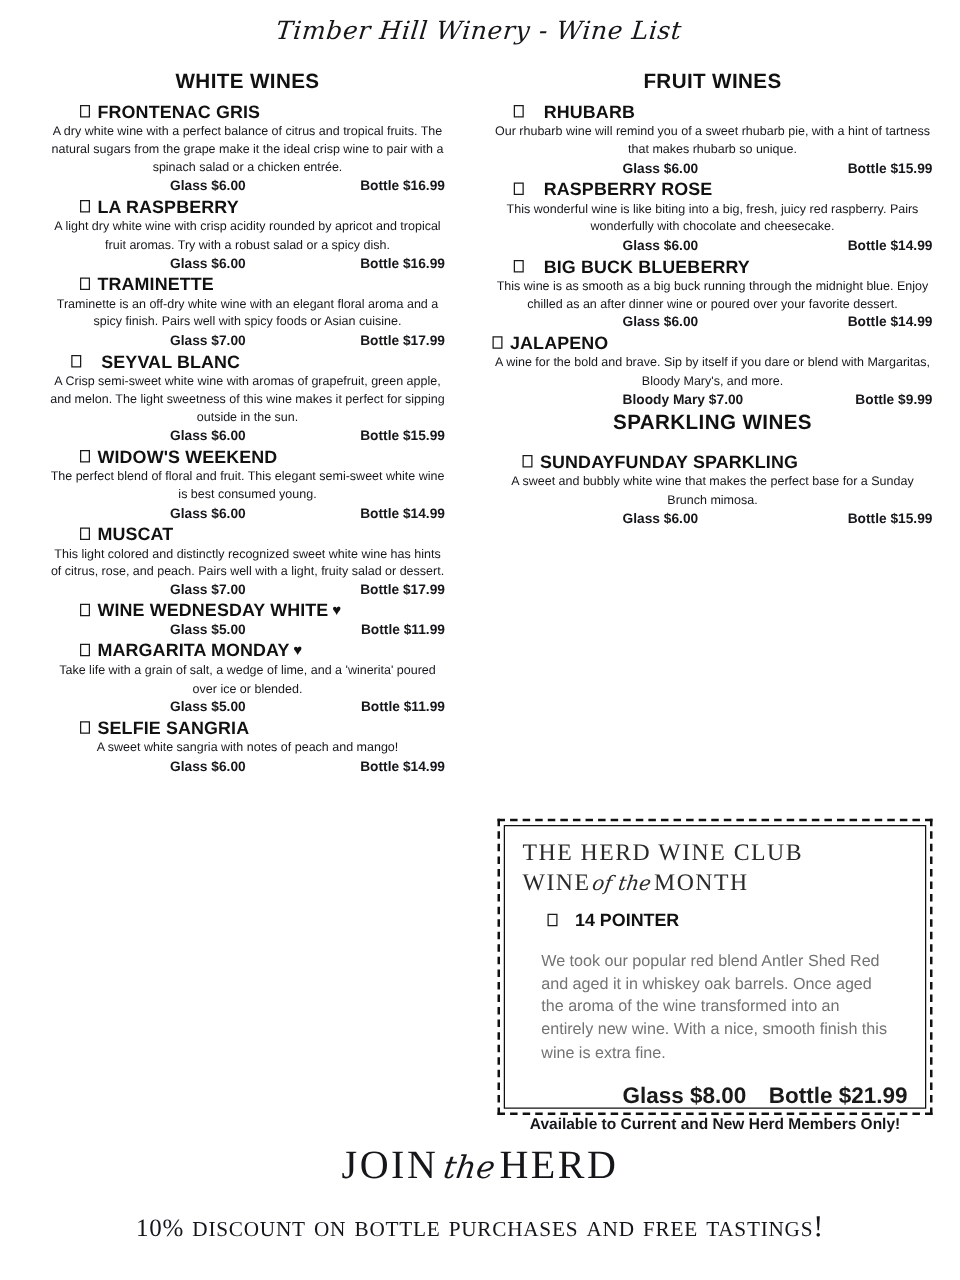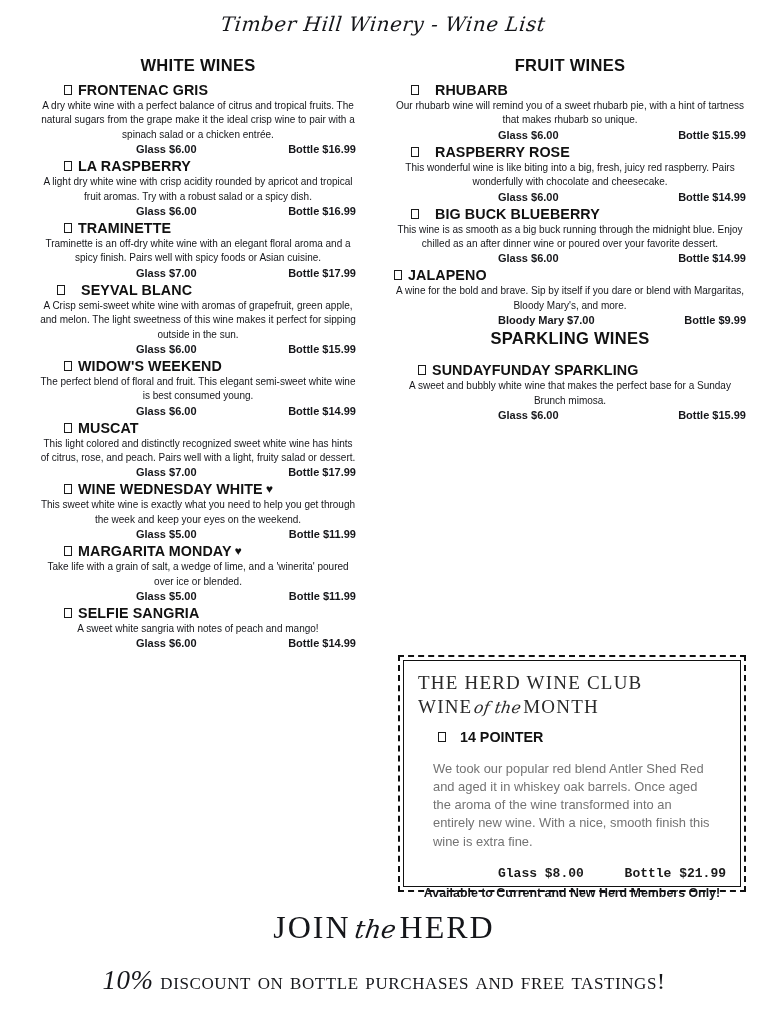--- a/index.html
+++ b/index.html
@@ -163,24 +163,23 @@
   }
   .herd-wine-name .bullet { margin-right: 14px; }
   .herd-desc {
     font-size: 12.9px;
     line-height: 1.42;
     margin: 15px;
     color: #737373;
   }
   .herd-price {
     display: flex;
-    font-size: 13px;
+    font-size: 18px;
     font-weight: bold;
     margin: 4px 0 5px 0;
-    font-family: Liberation Mono, monospace;
   }
   .herd-price .price-glass { margin-left: 80px; }
   .herd-note {
     text-align: center;
     font-weight: bold;
     font-size: 12.4px;
     color: #15161a;
   }
 
   
@@ -210,22 +209,21 @@
   .footer-sub {
     margin-top: 20px;
     font-family: "Liberation Serif", serif;
     font-variant: small-caps;
     font-size: 24px;
     letter-spacing: 0.6px;
     color: #15161a;
   }
   .footer-sub .pct {
     font-variant: normal;
-    font-size: 27px;
-    font-style: italic;
+    font-size: 20px;
   }
 </style>
 </head>
 <body>
 
 <div class="doc-title">Timber Hill Winery - Wine List</div>
 
 <div class="columns">
 
   <div class="col col-left">
@@ -280,21 +278,20 @@
       <div class="wine-name"><span class="bullet"></span><span>MUSCAT</span></div>
       <p class="wine-desc">This light colored and distinctly recognized sweet white wine has hints of citrus, rose, and peach. Pairs well with a light, fruity salad or dessert.</p>
       <div class="price-row">
         <span class="price-glass">Glass $7.00</span>
         <span class="price-bottle">Bottle $17.99</span>
       </div>
     </div>
 
     <div class="wine">
       <div class="wine-name"><span class="bullet"></span><span>WINE WEDNESDAY WHITE</span><span class="heart">♥</span></div>
-      <p class="wine-desc">This sweet white wine is exactly what you need to help you get through the week and keep your eyes on the weekend.</p>
       <div class="price-row">
         <span class="price-glass">Glass $5.00</span>
         <span class="price-bottle">Bottle $11.99</span>
       </div>
     </div>
 
     <div class="wine">
       <div class="wine-name"><span class="bullet"></span><span>MARGARITA MONDAY</span><span class="heart">♥</span></div>
       <p class="wine-desc">Take life with a grain of salt, a wedge of lime, and a 'winerita' poured over ice or blended.</p>
       <div class="price-row">

